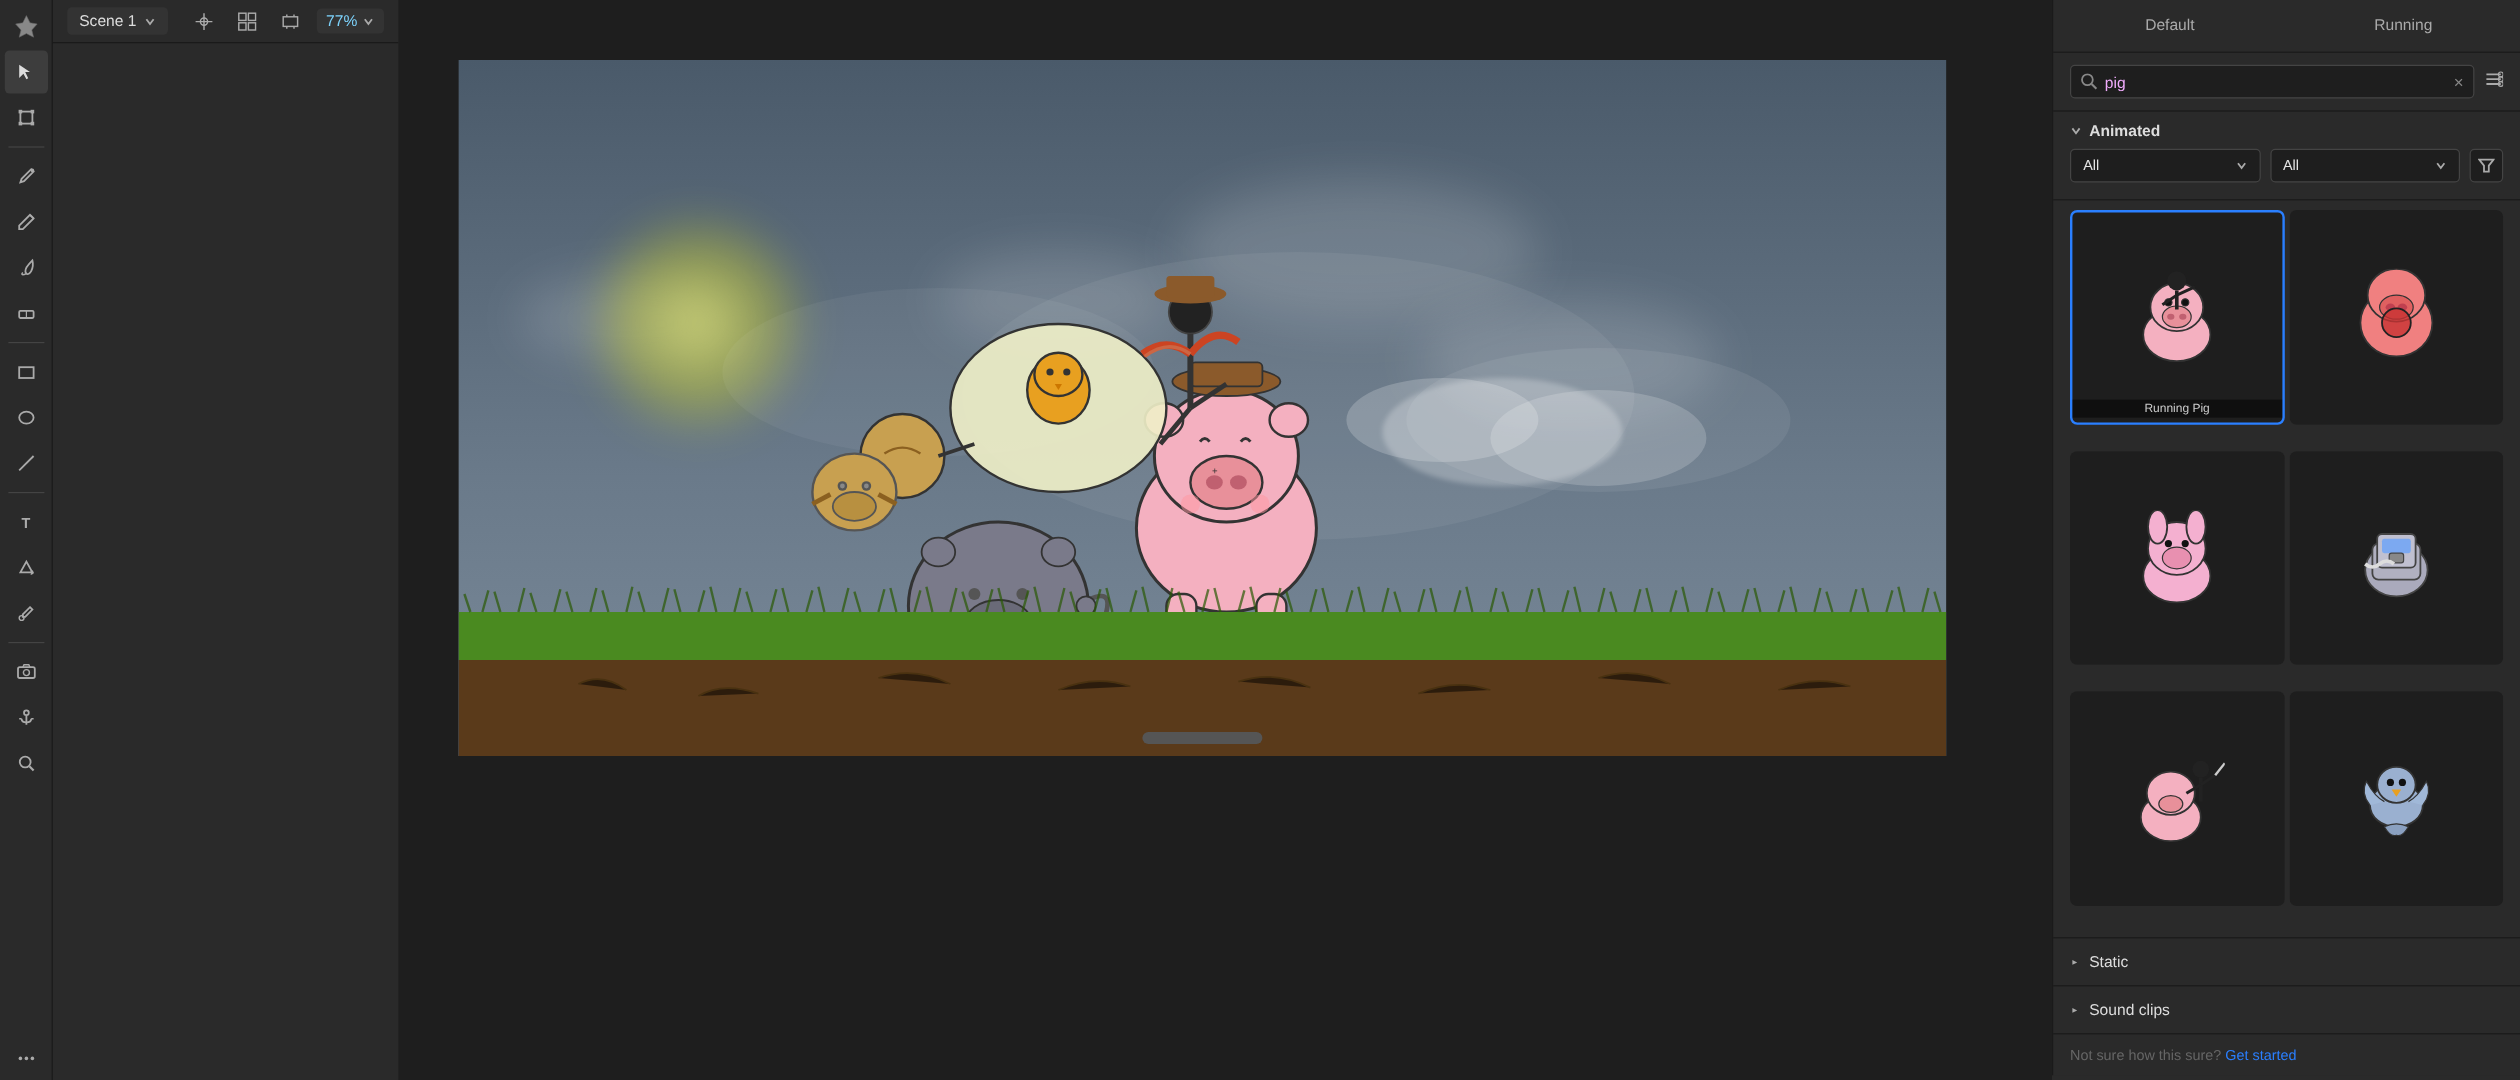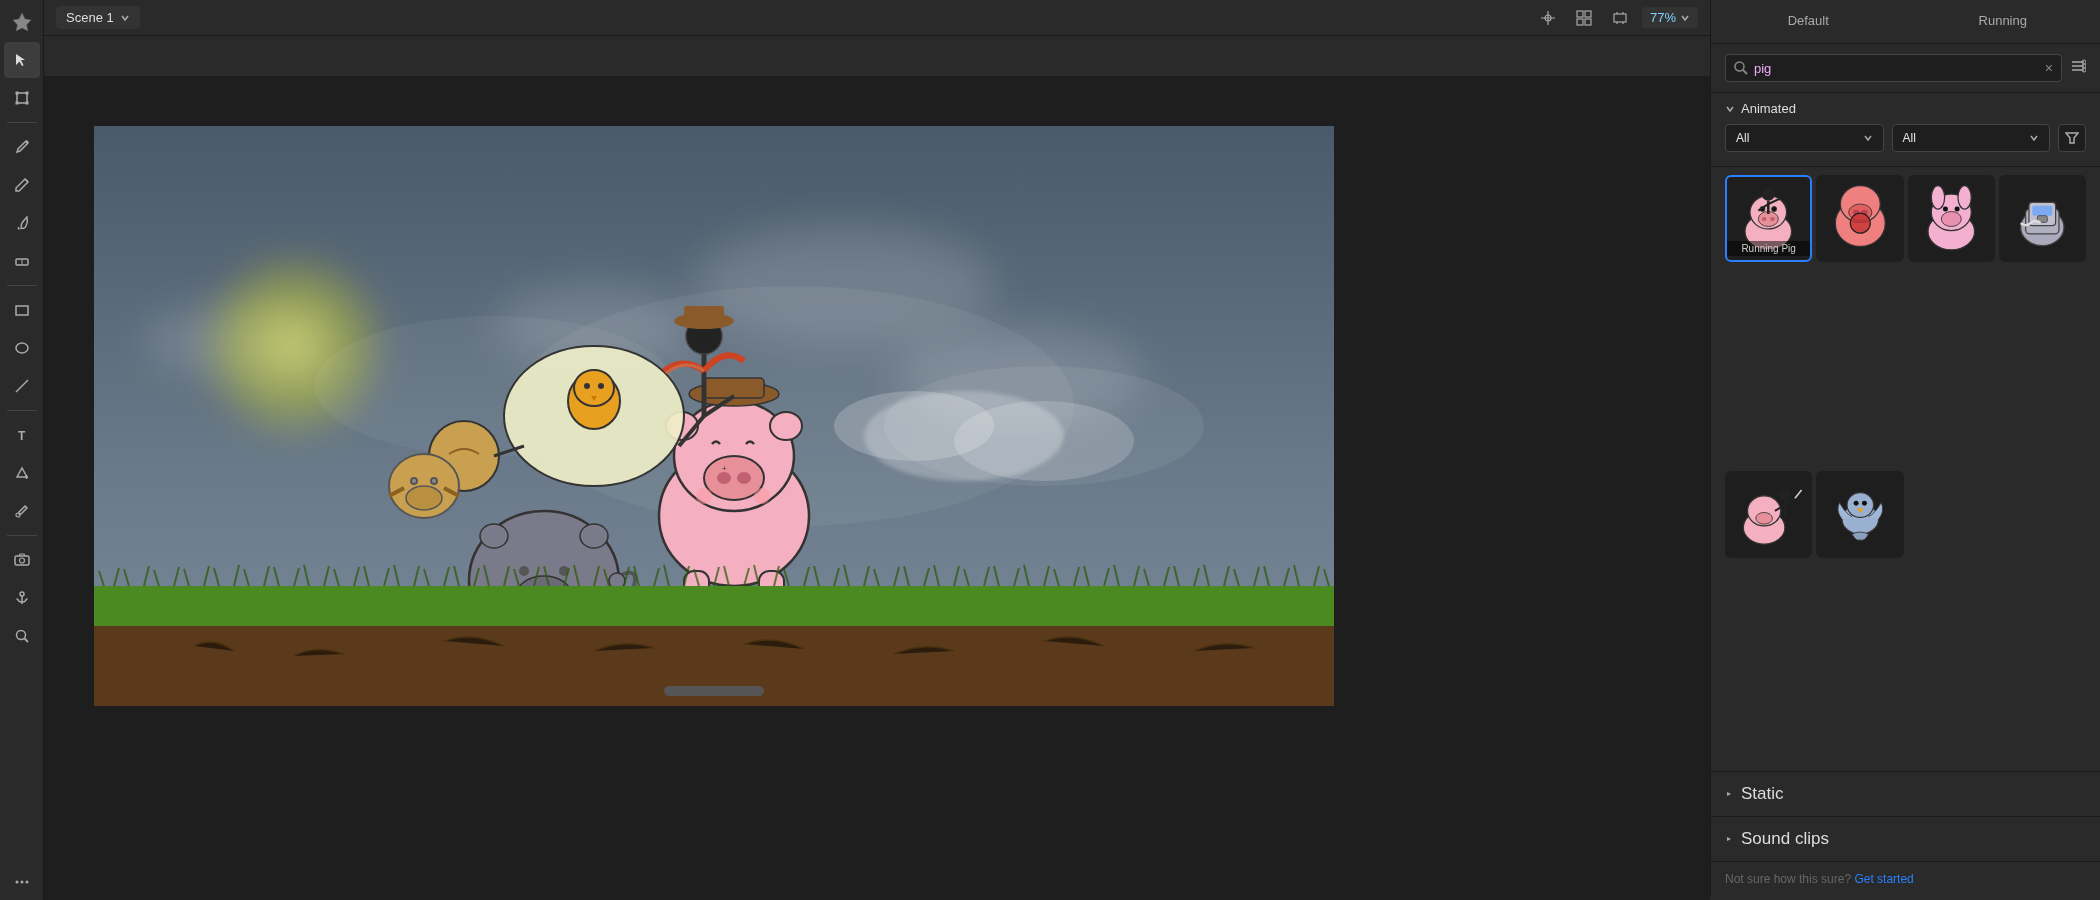--- a/index.html
+++ b/index.html
@@ -43,23 +43,21 @@
       width: 30px;
       height: 1px;
       background: #444;
       margin: 4px 0;
     }
 
     
     #main-area {
       flex: 1;
       display: flex;
-      flex-direction: column;
       overflow: hidden;
-      gap: 40px;
     }
 
     
     #top-bar {
       height: 36px;
       background: #2a2a2a;
       display: flex;
       align-items: center;
       padding: 0 12px;
       gap: 8px;
@@ -221,21 +219,21 @@
     #category-section {
       padding: 8px 14px;
       border-bottom: 1px solid #1a1a1a;
     }
     .category-header {
       display: flex;
       align-items: center;
       gap: 6px;
       font-size: 13px;
       color: #ddd;
-      font-weight: 400;
+      font-weight: 700;
       margin-bottom: 8px;
     }
 
     
     .filter-row {
       display: flex;
       gap: 8px;
       margin-bottom: 6px;
     }
     .filter-dropdown {
@@ -260,21 +258,21 @@
       background: #1e1e1e;
       border: 1px solid #444;
       border-radius: 4px;
       cursor: pointer;
       color: #aaa;
     }
 
     
     #asset-grid {
       display: grid;
-      grid-template-columns: 1fr 1fr 1fr 1fr;
+      grid-template-columns: 1fr 1fr;
       gap: 4px;
       padding: 8px 14px;
       flex: 1;
       overflow-y: auto;
     }
     .asset-item {
       background: #1e1e1e;
       border-radius: 6px;
       aspect-ratio: 1;
       display: flex;
@@ -311,21 +309,21 @@
     
     .collapsible-section {
       border-top: 1px solid #1a1a1a;
       padding: 12px 14px;
     }
     .collapsible-header {
       display: flex;
       align-items: center;
       gap: 8px;
       cursor: pointer;
-      font-size: 17px;
+      font-size: 13px;
       color: #ddd;
     }
 
     
     #bottom-hint {
       padding: 10px 14px;
       font-size: 12px;
       color: #666;
       border-top: 1px solid #1a1a1a;
       margin-top: auto;

